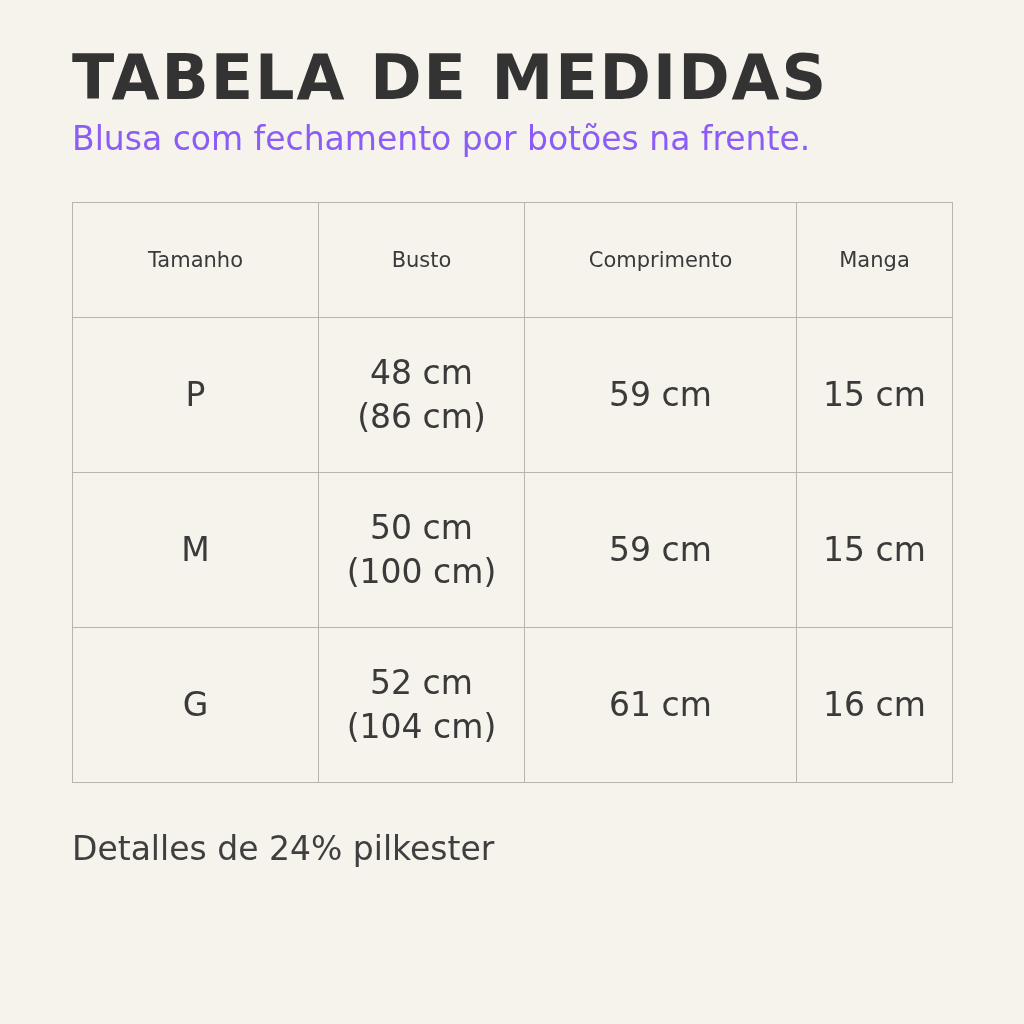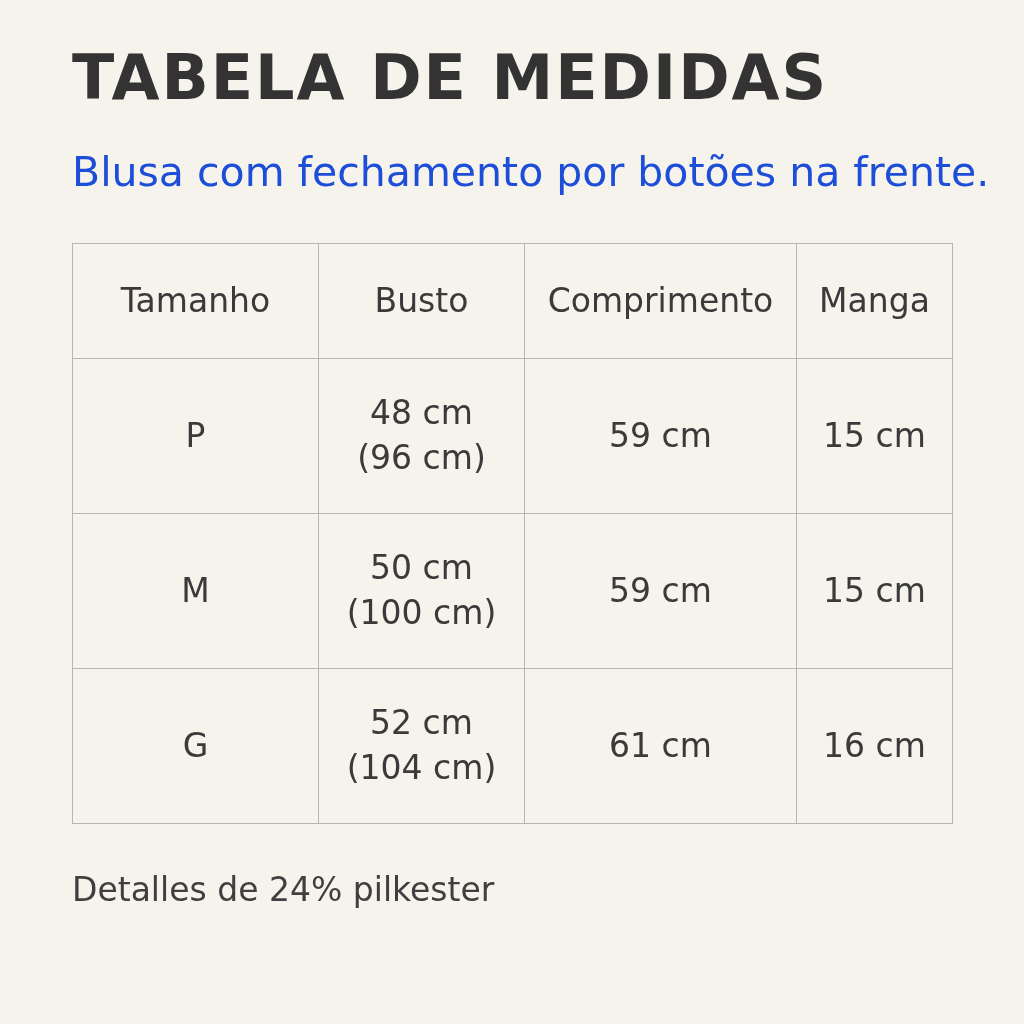--- a/index.html
+++ b/index.html
@@ -25,24 +25,23 @@
   .title {
     font-size: 62px;
     font-weight: 700;
     letter-spacing: 2px;
     color: #333333;
     margin: 0;
     line-height: 1.15;
     padding-top: 6px;
   }
   .intro {
-    margin-top: 28px;
-    font-size: 41px;
+    font-size: 33px;
     line-height: 1.55;
-    color: #1d4ed8;
+    color: #8b5cf6;
     font-weight: 400;
   }
   .intro div {
     white-space: nowrap;
   }
   table.size-table {
     margin-top: 38px;
     width: 880px;
     border-collapse: collapse;
     table-layout: fixed;
@@ -50,21 +49,21 @@
   table.size-table th,
   table.size-table td {
     border: 1px solid #b9b5ab;
     text-align: center;
     vertical-align: middle;
     color: #3a3a3a;
     font-weight: 400;
   }
   table.size-table th {
     height: 112px;
-    font-size: 33px;
+    font-size: 21px;
   }
   table.size-table td {
     height: 152px;
     font-size: 33px;
     line-height: 1.35;
   }
   col.c-size { width: 246px; }
   col.c-bust { width: 206px; }
   col.c-len  { width: 272px; }
   col.c-slv  { width: 156px; }
@@ -104,21 +103,21 @@
         <th>Busto</th>
         <th>Comprimento</th>
         <th>Manga</th>
       </tr>
     </thead>
     <tbody>
       <tr>
         <td>P</td>
         <td>
           <span class="cell-main">48 cm</span>
-          <span class="cell-sub">(96 cm)</span>
+          <span class="cell-sub">(86 cm)</span>
         </td>
         <td>59 cm</td>
         <td>15 cm</td>
       </tr>
       <tr>
         <td>M</td>
         <td>
           <span class="cell-main">50 cm</span>
           <span class="cell-sub">(100 cm)</span>
         </td>

